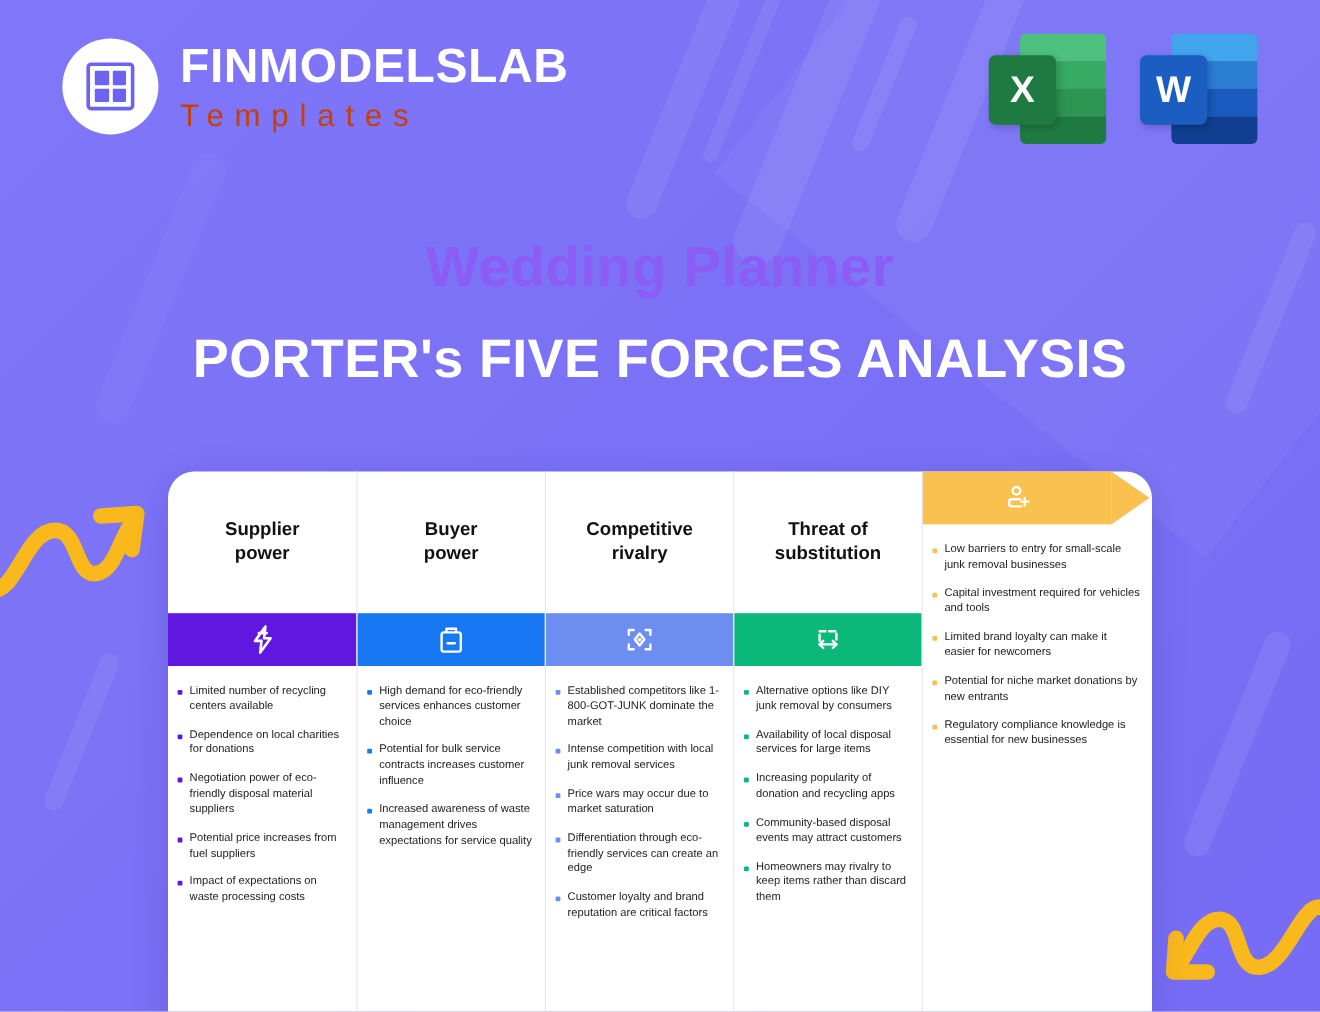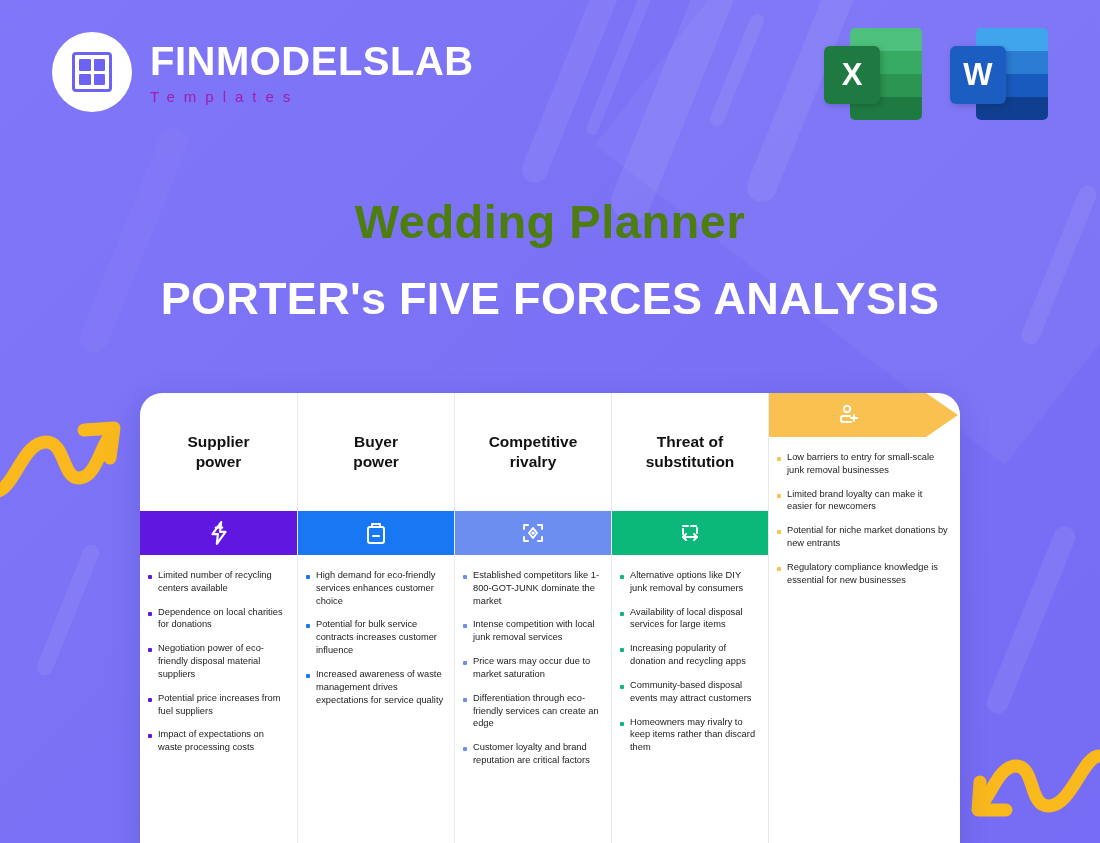--- a/index.html
+++ b/index.html
@@ -35,21 +35,21 @@
   .logo-circle {
     width: 80px; height: 80px; border-radius: 50%; background: #fff;
     display: flex; align-items: center; justify-content: center; flex: none;
   }
   .logo-grid { width: 40px; height: 40px; border: 3.5px solid #6c63f2; border-radius: 4px;
                display: grid; grid-template-columns: 1fr 1fr; grid-template-rows: 1fr 1fr;
                gap: 3px; padding: 4px; }
   .logo-grid i { background: #6c63f2; border-radius: 1px; display: block; }
   .logo-text { display: flex; flex-direction: column; }
   .logo-title { color: #fff; font-size: 40px; font-weight: 800; letter-spacing: 0.5px; line-height: 1; }
-  .logo-sub { color: #a21caf; font-size: 15px; font-weight: 400; letter-spacing: 9px; margin-top: 8px; line-height: 1;}
+  .logo-sub { color: #c2410c; font-size: 26px; font-weight: 400; letter-spacing: 9px; margin-top: 8px; line-height: 1;}
 
   
   .office-icons { position: absolute; right: 52px; top: 28px; display: flex; gap: 28px; }
   .oi { position: relative; width: 98px; height: 92px; }
   .oi .sheet { position: absolute; right: 0; top: 0; width: 72px; height: 92px; border-radius: 5px; overflow: hidden; display: flex; flex-direction: column;}
   .oi .sheet span { display:block; flex: 1; }
   .oi .badge { position: absolute; left: 0; top: 18px; width: 56px; height: 58px; border-radius: 6px;
                display: flex; align-items: center; justify-content: center; color: #fff;
                font-size: 31px; font-weight: 700; box-shadow: 2px 2px 6px rgba(0,0,0,.18); }
   .excel .sheet span:nth-child(1){background:#4ec07d;}
@@ -58,21 +58,21 @@
   .excel .sheet span:nth-child(4){background:#1f7a41;}
   .excel .badge { background: #1f7a41; }
   .word .sheet span:nth-child(1){background:#41a5ee;}
   .word .sheet span:nth-child(2){background:#2b7cd3;}
   .word .sheet span:nth-child(3){background:#185abd;}
   .word .sheet span:nth-child(4){background:#103f91;}
   .word .badge { background: #1b5dc0; }
 
   
   .titles { position: absolute; left: 0; top: 196px; width: 1100px; text-align: center; }
-  .title-main { color: #4d7c0f; font-size: 47px; font-weight: 800; letter-spacing: .5px; line-height: 1.1; }
+  .title-main { color: #8b5cf6; font-size: 47px; font-weight: 800; letter-spacing: .5px; line-height: 1.1; }
   .title-sub  { color: #fff; font-size: 45px; font-weight: 800; letter-spacing: .3px; margin-top: 26px; line-height: 1.1; }
 
   
   .arrow-tl { position: absolute; left: -8px; top: 408px; }
   .arrow-br { position: absolute; right: -4px; top: 748px; }
 
   
   .card {
     position: absolute; left: 140px; top: 393px; width: 820px; height: 460px;
     background: #fff; border-radius: 22px 22px 0 0;
@@ -318,20 +318,24 @@
       </svg>
       <div class="band-arrow"></div>
     </div>
     <ul class="bullets">
       <li>
           <span class="dot" style="background:#f8c150"></span>
           <span class="txt"> Low barriers to entry for small-scale junk removal businesses</span>
         </li>
       <li>
           <span class="dot" style="background:#f8c150"></span>
+          <span class="txt">Capital investment required for vehicles and tools</span>
+        </li>
+      <li>
+          <span class="dot" style="background:#f8c150"></span>
           <span class="txt">Limited brand loyalty can make it easier for newcomers</span>
         </li>
       <li>
           <span class="dot" style="background:#f8c150"></span>
           <span class="txt">Potential for niche market donations by new entrants</span>
         </li>
       <li>
           <span class="dot" style="background:#f8c150"></span>
           <span class="txt">Regulatory compliance knowledge is essential for new businesses</span>
         </li>

